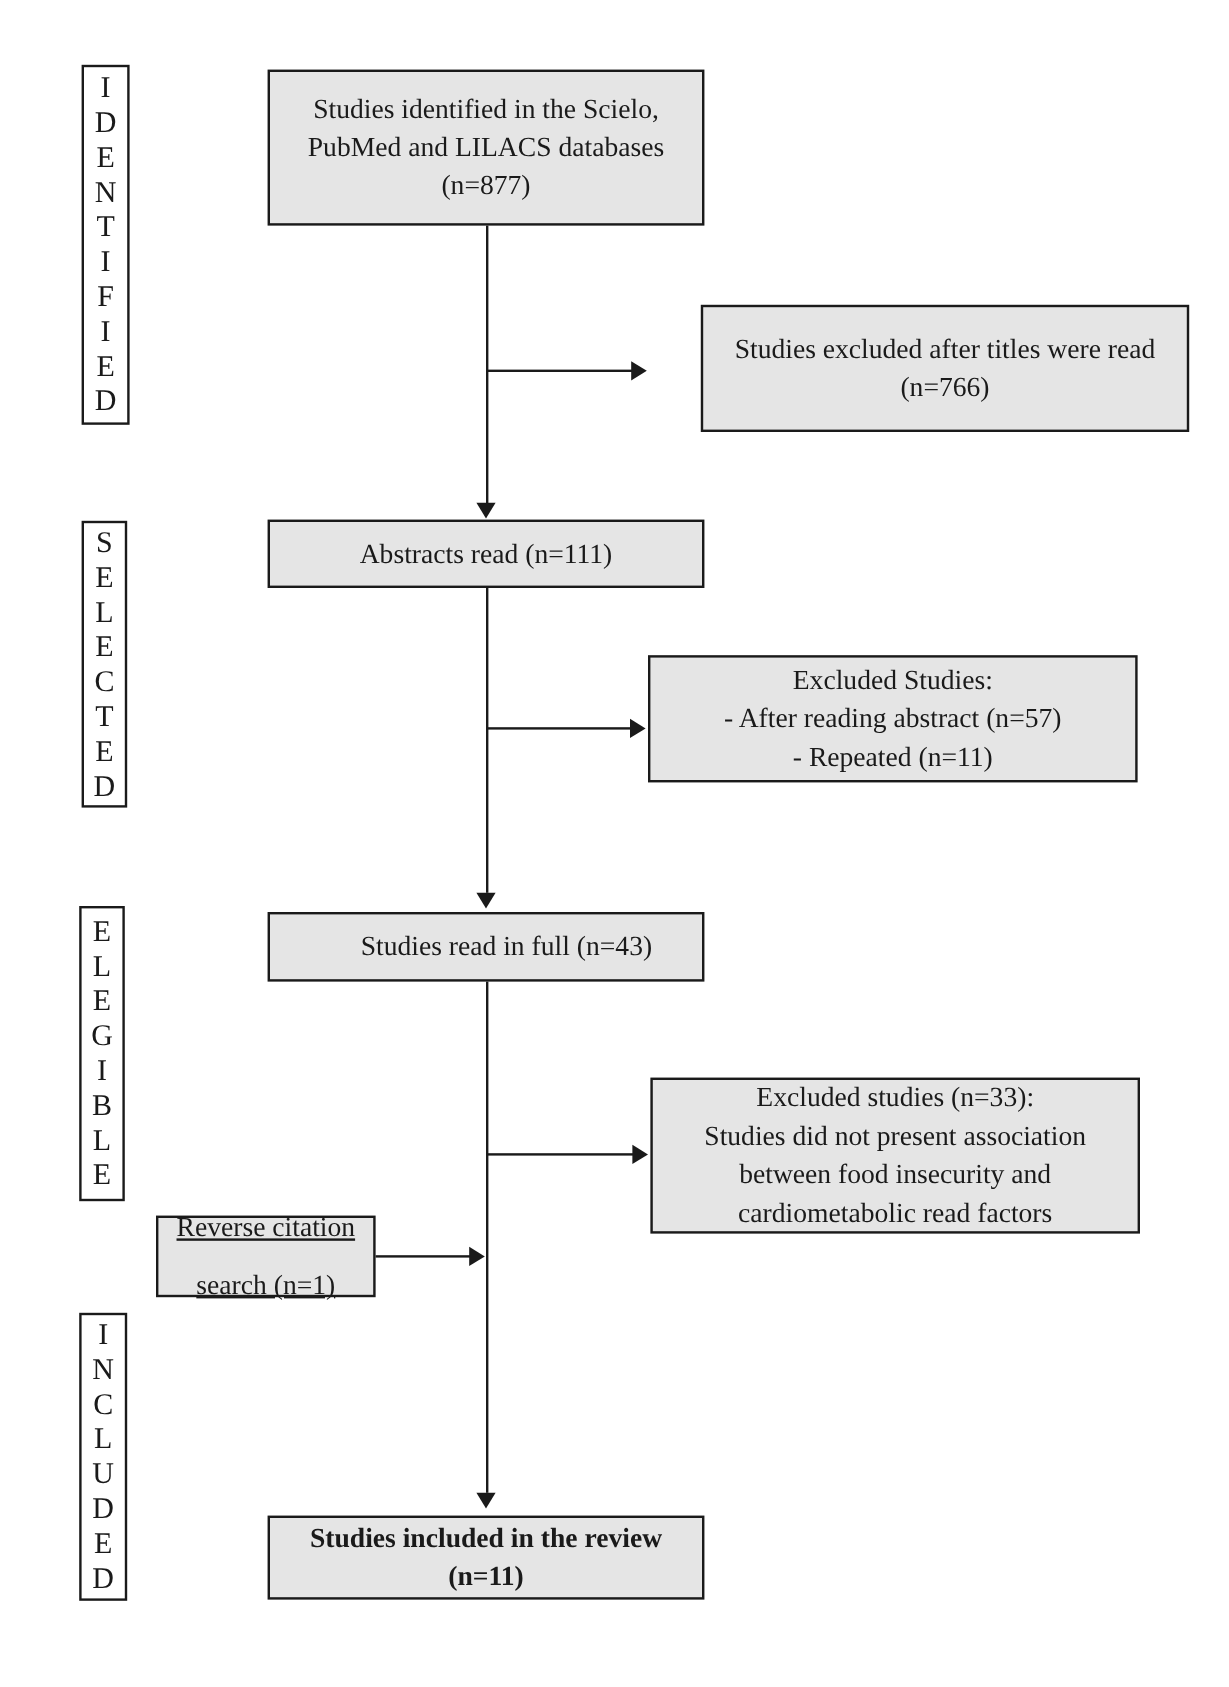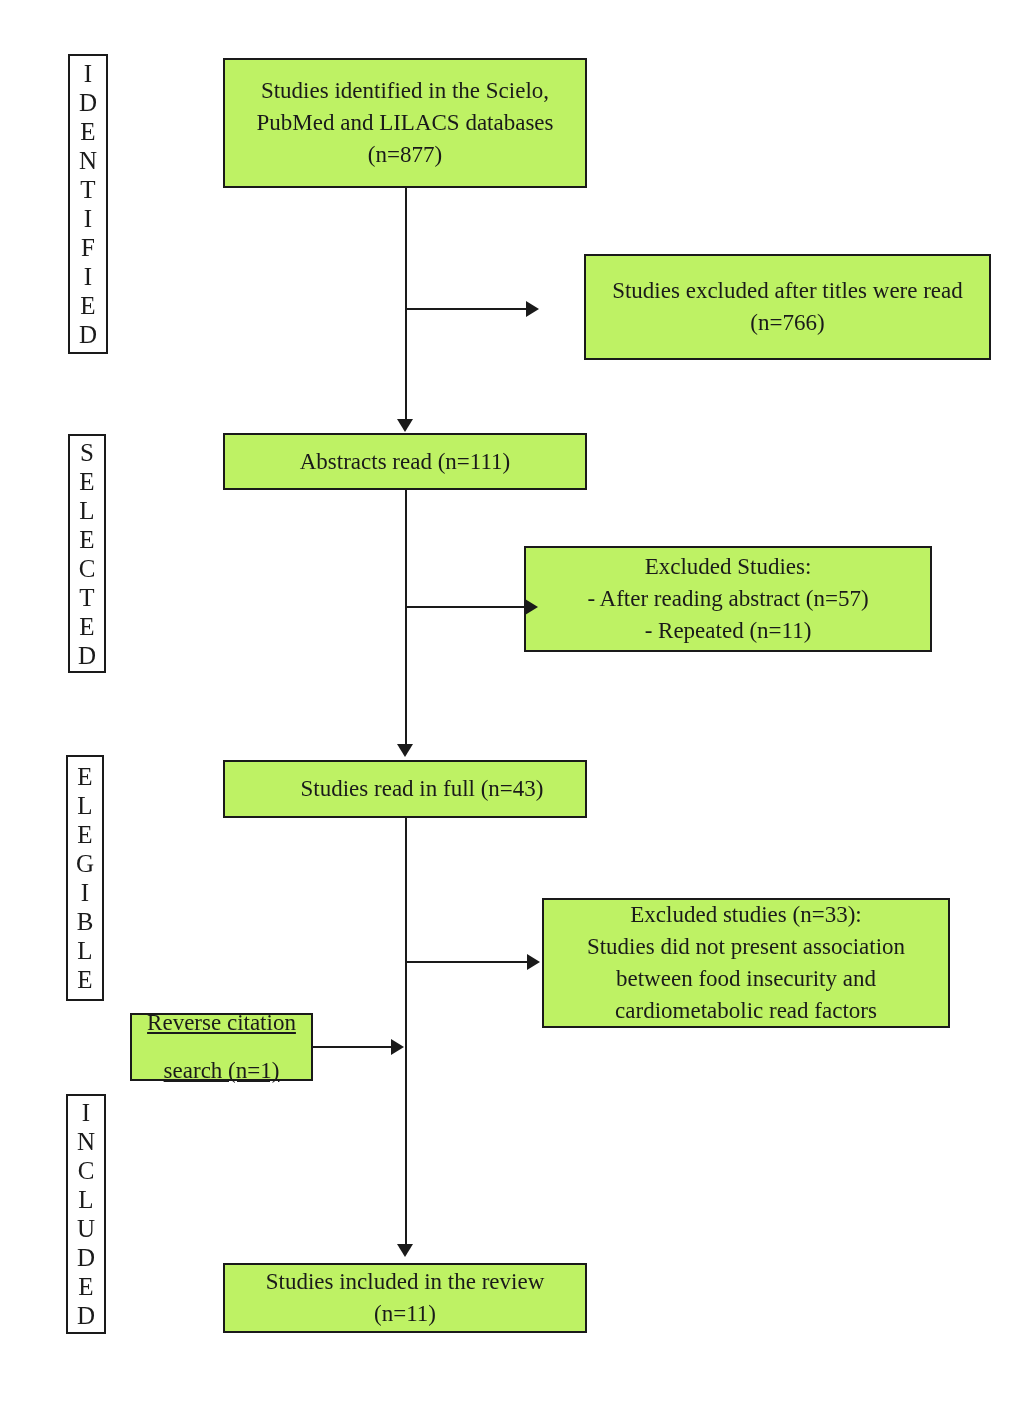--- a/index.html
+++ b/index.html
@@ -9,21 +9,21 @@
     width: 1024px;
     height: 1406px;
     background: #ffffff;
     font-family: "Liberation Serif", "DejaVu Serif", serif;
     color: #1a1a1a;
     overflow: hidden;
   }
   .fbox {
     position: absolute;
     border: 2px solid #1a1a1a;
-    background: #bef264;
+    background: #e5e5e5;
     display: flex;
     flex-direction: column;
     align-items: center;
     justify-content: center;
     text-align: center;
   }
   .fbox .bl {
     font-size: 23px;
     line-height: 32px;
     white-space: nowrap;
@@ -115,31 +115,31 @@
   </div>
 
   <div class="fbox" style="left:223px; top:433px; width:364px; height:57px;">
     <div class="bl">Abstracts read (n=111)</div>
   </div>
 
   <div class="fbox" style="left:223px; top:760px; width:364px; height:58px;padding-left:34px;">
     <div class="bl">Studies read in full (n=43)</div>
   </div>
 
-  <div class="fbox" style="left:223px; top:1263px; width:364px; height:70px;">
+  <div class="fbox" style="left:223px; top:1263px; width:364px; height:70px;font-weight:bold;">
     <div class="bl">Studies included in the review</div>
     <div class="bl">(n=11)</div>
   </div>
 
   <div class="fbox" style="left:541px; top:254px; width:407px; height:106px;margin-left:43px;">
     <div class="bl">Studies excluded after titles were read</div>
     <div class="bl">(n=766)</div>
   </div>
 
-  <div class="fbox" style="left:524px; top:546px; width:408px; height:106px;">
+  <div class="fbox" style="left:540px; top:546px; width:408px; height:106px;">
     <div class="bl">Excluded Studies:</div>
     <div class="bl">- After reading abstract (n=57)</div>
     <div class="bl">- Repeated (n=11)</div>
   </div>
 
   <div class="fbox" style="left:542px; top:898px; width:408px; height:130px;">
     <div class="bl">Excluded studies (n=33):</div>
     <div class="bl">Studies did not present association</div>
     <div class="bl">between food insecurity and</div>
     <div class="bl">cardiometabolic read factors</div>

